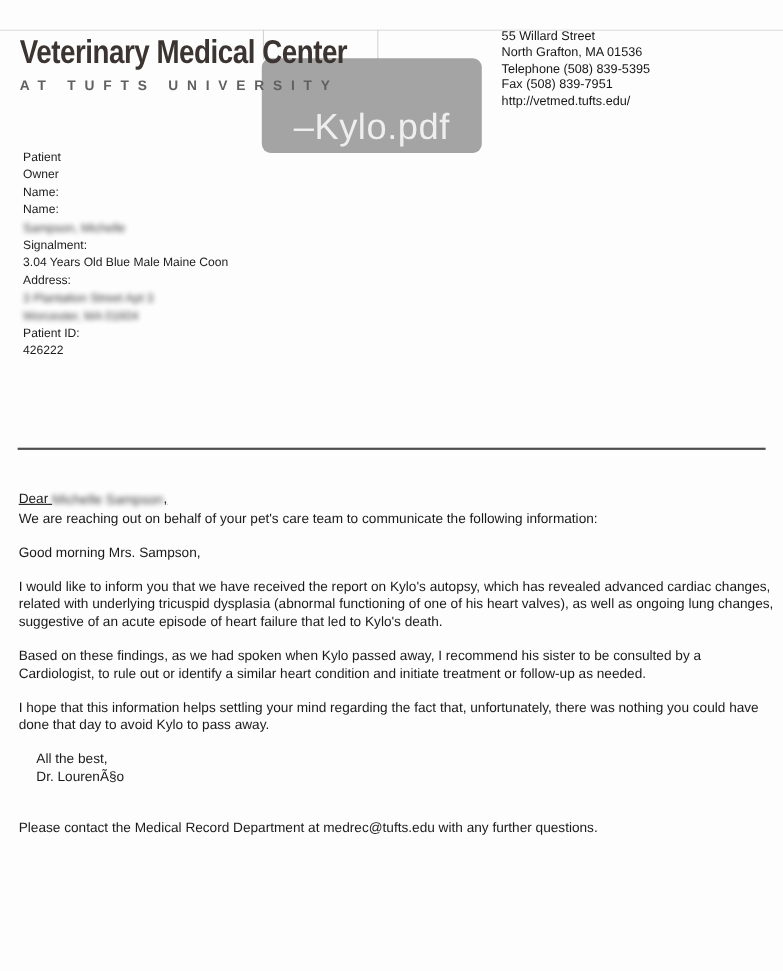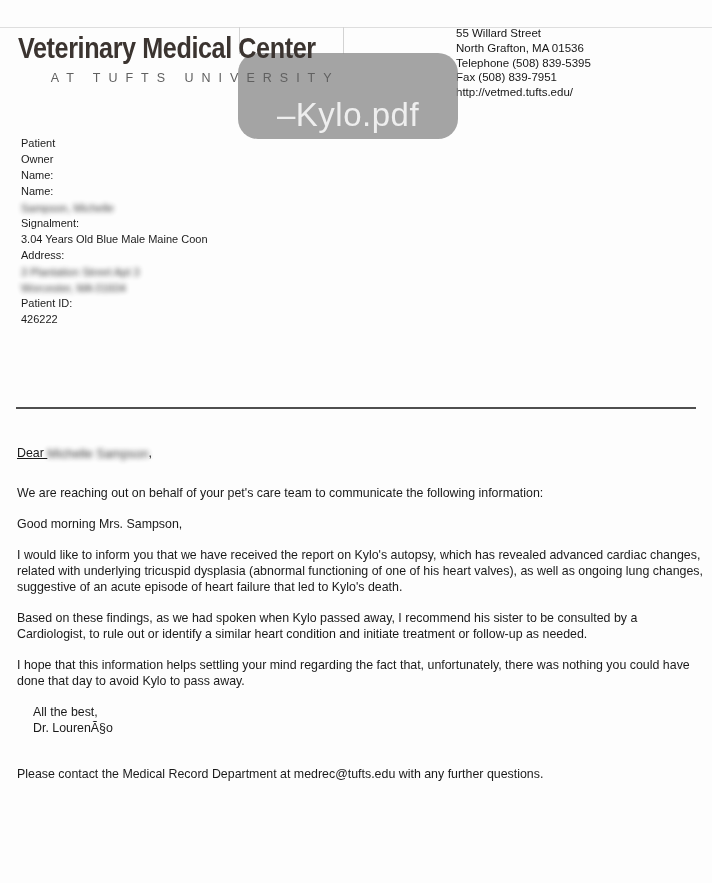--- a/index.html
+++ b/index.html
@@ -13,26 +13,26 @@
   .vline.v2 { left:343px; }
 
   
   .logo { position:absolute; left:18px; top:28px; z-index:6; }
   .brand-crop { height:30px; width:250px; overflow:hidden; }
   .brand { font-size:50px; font-weight:700; color:#4a8ac1; letter-spacing:-2px;
            line-height:1; margin-top:-21px; white-space:nowrap; }
   .vmc { font-size:30px; font-weight:700; color:#3b3430; letter-spacing:-0.5px;
          transform:scaleX(0.84); transform-origin:left center; white-space:nowrap;
          margin-top:3px; line-height:1.1; }
-  .atufts { font-size:12.5px; font-weight:400; color:#606060; letter-spacing:8px;
-            margin-top:7px; white-space:nowrap;text-align:center; }
+  .atufts { font-size:12.5px; font-weight:700; color:#606060; letter-spacing:8px;
+            margin-top:7px; white-space:nowrap; }
 
   
-  .overlay { position:absolute; left:238px; top:53px; width:220px; height:86px;
-             background:rgba(141,141,141,0.80); border-radius:20px; z-index:5;
+  .overlay { position:absolute; left:238px; top:53px; width:200px; height:86px;
+             background:rgba(141,141,141,0.80); border-radius:8px; z-index:5;
              display:flex; align-items:flex-end; justify-content:center; }
   .fname { font-size:33px; color:#eeeeee; line-height:1; padding-bottom:8px;
            letter-spacing:0.5px; }
 
   
   .contact { position:absolute; left:456px; top:26px; font-size:11.5px; font-weight:400;
              color:#161616; line-height:14.8px; z-index:2; }
 
   
   .info { position:absolute; left:21px; top:135px; font-size:11px; color:#1c1c1c;
@@ -42,21 +42,21 @@
   .redacted { display:inline-block; filter:blur(2.4px); color:#2f2f2f; opacity:0.92;
               transform:translateY(1px); }
 
   .rule { position:absolute; left:16px; top:407px; width:680px; height:0;
           border-top:2px solid #4f4f4f; }
 
   
   .letter { position:absolute; left:17px; top:445px; width:686px; font-size:12.4px;
             color:#1a1a1a; line-height:16px; }
   .letter p { margin:0 0 15px 0; }
-  .letter p.salutation { margin-bottom:24px;text-decoration:underline; }
+  .letter p.salutation { margin-bottom:2px;text-decoration:underline; }
   .sig-block div { line-height:16px;margin-left:16px; }
   .letter .footer { margin-top:30px; }
 </style>
 </head>
 <body>
 
 <div class="topbar"></div>
 
 <div class="page">
   <div class="page-top-line"></div>

